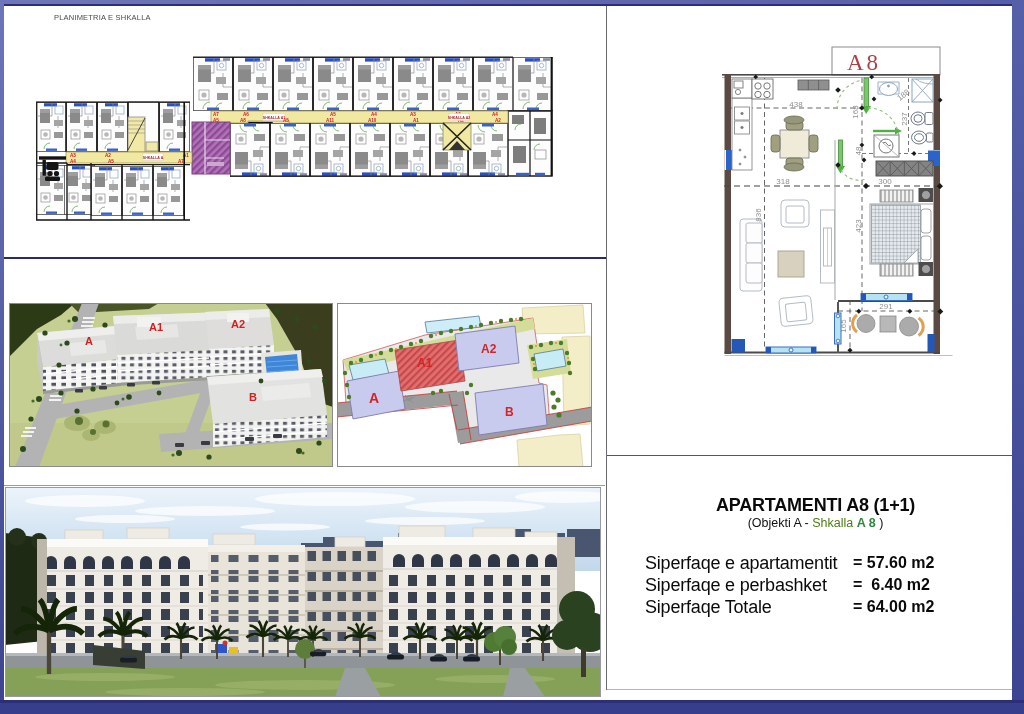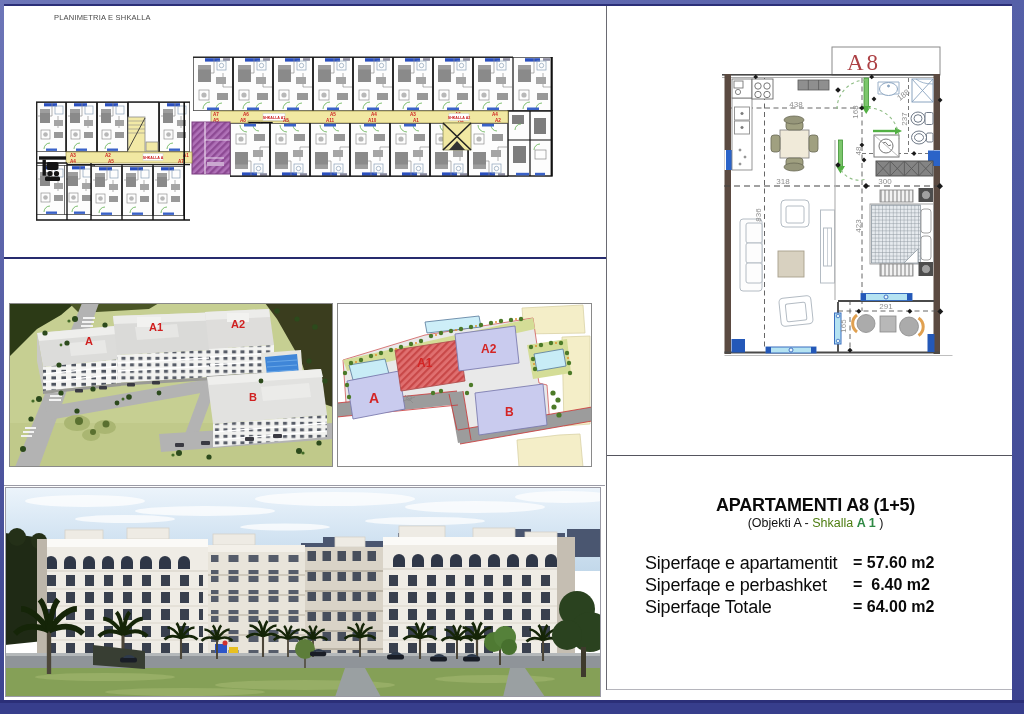--- a/index.html
+++ b/index.html
@@ -957,23 +957,23 @@
       <text x="761" y="215" text-anchor="middle" transform="rotate(-90 761 215)">836</text>
       <text x="861" y="226" text-anchor="middle" transform="rotate(-90 861 226)">423</text>
       <text x="886" y="309" text-anchor="middle">291</text>
       <text x="846" y="326" text-anchor="middle" transform="rotate(-90 846 326)">165</text>
     </g>
   </svg>
   </div>
 
   <div class="abs" style="left:607px;top:456px;width:405px;height:233px">
 
-    <div class="abs" style="left:6px;top:39px;width:405px;text-align:center;font-size:18px;letter-spacing:-0.2px;font-weight:bold;color:#0a0a0a">APARTAMENTI A8 (1+5)</div>
-
-    <div class="abs" style="left:6px;top:60px;width:405px;text-align:center;font-size:12.5px;color:#111">(Objekti A - <span style="color:#4d7c0f">Shkalla</span> <b style="color:#2e8843">A 1</b> )</div>
+    <div class="abs" style="left:6px;top:39px;width:405px;text-align:center;font-size:18px;letter-spacing:-0.2px;font-weight:bold;color:#0a0a0a">APARTAMENTI A8 (1+1)</div>
+
+    <div class="abs" style="left:6px;top:60px;width:405px;text-align:center;font-size:12.5px;color:#111">(Objekti A - <span style="color:#4d7c0f">Shkalla</span> <b style="color:#2e8843">A 8</b> )</div>
 
     <div class="abs" style="left:38px;top:96px;font-size:18px;letter-spacing:-0.2px;font-weight:normal;color:#0a0a0a;line-height:22px">Siperfaqe e apartamentit<br>Siperfaqe e perbashket<br>Siperfaqe Totale</div>
     <div class="abs" style="left:246px;top:96px;font-size:16px;font-weight:bold;color:#0a0a0a;line-height:22px">= 57.60 m2<br>=&nbsp;&nbsp;6.40 m2<br>= 64.00 m2</div>
   </div>
 
   <div class="abs" style="left:0;top:0;width:1024px;height:4px;background:linear-gradient(90deg,#6d76b8,#555ea8)"></div>
   <div class="abs" style="left:0;top:4px;width:1024px;height:2px;background:#2b2f78"></div>
   <div class="abs" style="left:0;top:0;width:4px;height:714px;background:linear-gradient(180deg,#6d76b8,#3c4390)"></div>
   <div class="abs" style="left:1012px;top:0;width:12px;height:714px;background:linear-gradient(180deg,#5560a8,#3c4390)"></div>
   <div class="abs" style="left:0;top:703px;width:1024px;height:11px;background:#373e8c"></div>

